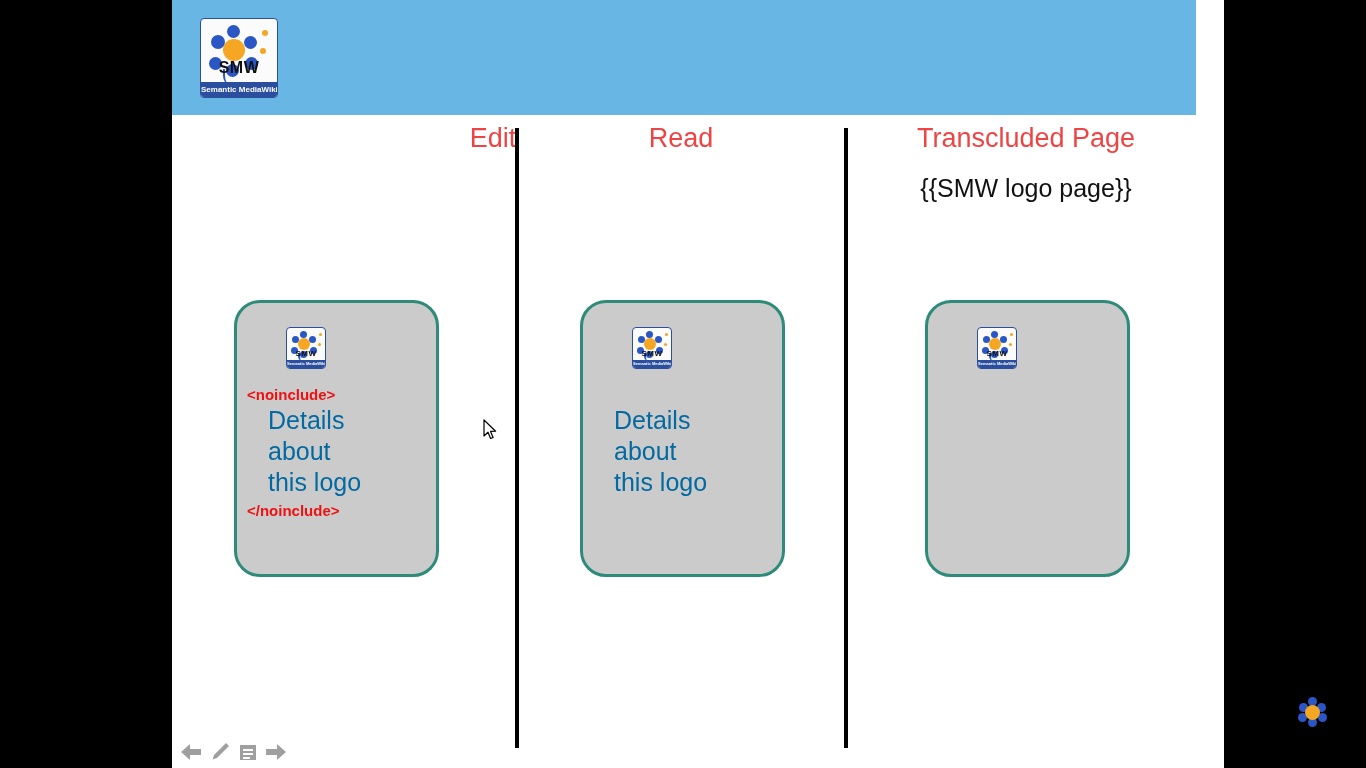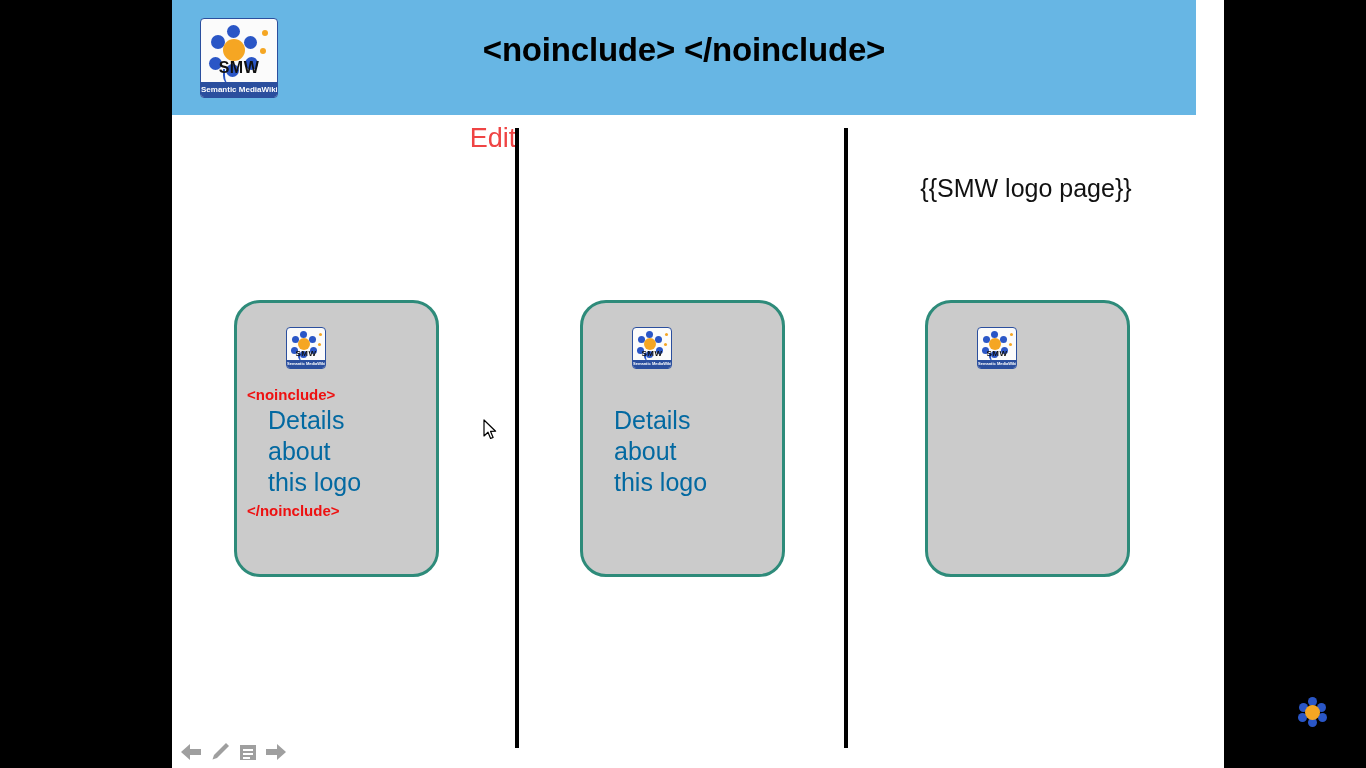--- a/index.html
+++ b/index.html
@@ -264,26 +264,27 @@
           <div class="petal" style="left:25px; top:45px; width:13px; height:13px;"></div>
           <div class="center" style="left:22px; top:20px; width:22px; height:22px;"></div>
           <div class="dot" style="left:61px; top:11px; width:6px; height:6px;"></div>
           <div class="dot" style="left:59px; top:29px; width:6px; height:6px;"></div>
           <div class="stem" style="left:22px; top:50px; width:10px; height:16px;"></div>
         </div>
         <div class="smwtext">SMW</div>
         <div class="band">Semantic MediaWiki</div>
       </div>
 
-      <div id="header-title">&lt;noinclude&gt; &lt;/noinclude&gt;</div>
     </div>
 
     <div class="col-heading" style="left:221px; top:123px; width:200px;">Edit</div>
 
-
+    <div class="col-heading" style="left:409px; top:123px; width:200px;">Read</div>
+
+    <div class="col-heading" style="left:729px; top:123px; width:250px;">Transcluded Page</div>
 
     <div class="col-sub" style="left:729px; top:174px; width:250px;">{{SMW logo page}}</div>
 
     <div class="divider" style="left:343px;"></div>
     <div class="divider" style="left:672px;"></div>
 
     <div class="card" style="left:62px; top:300px;">
 
       <div class="card-logo smw-logo" style="left:49px; top:24px;">
         <div class="petalwrap">

